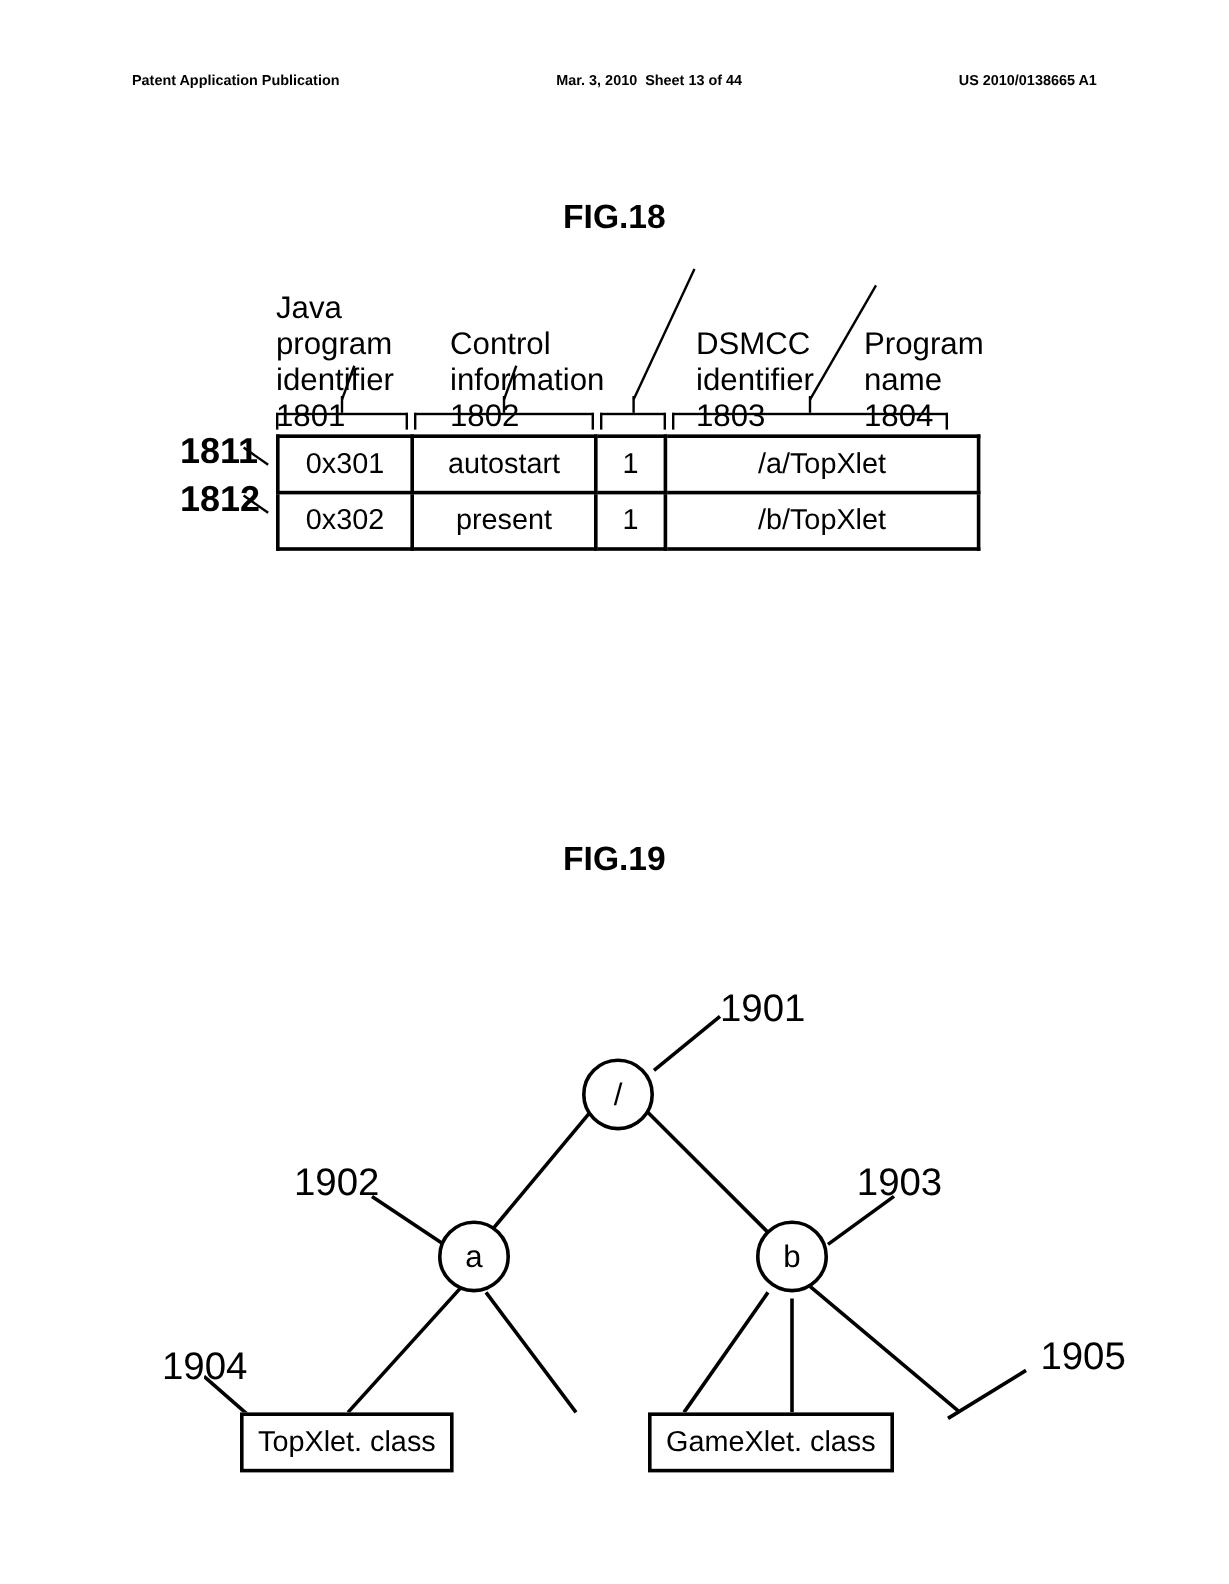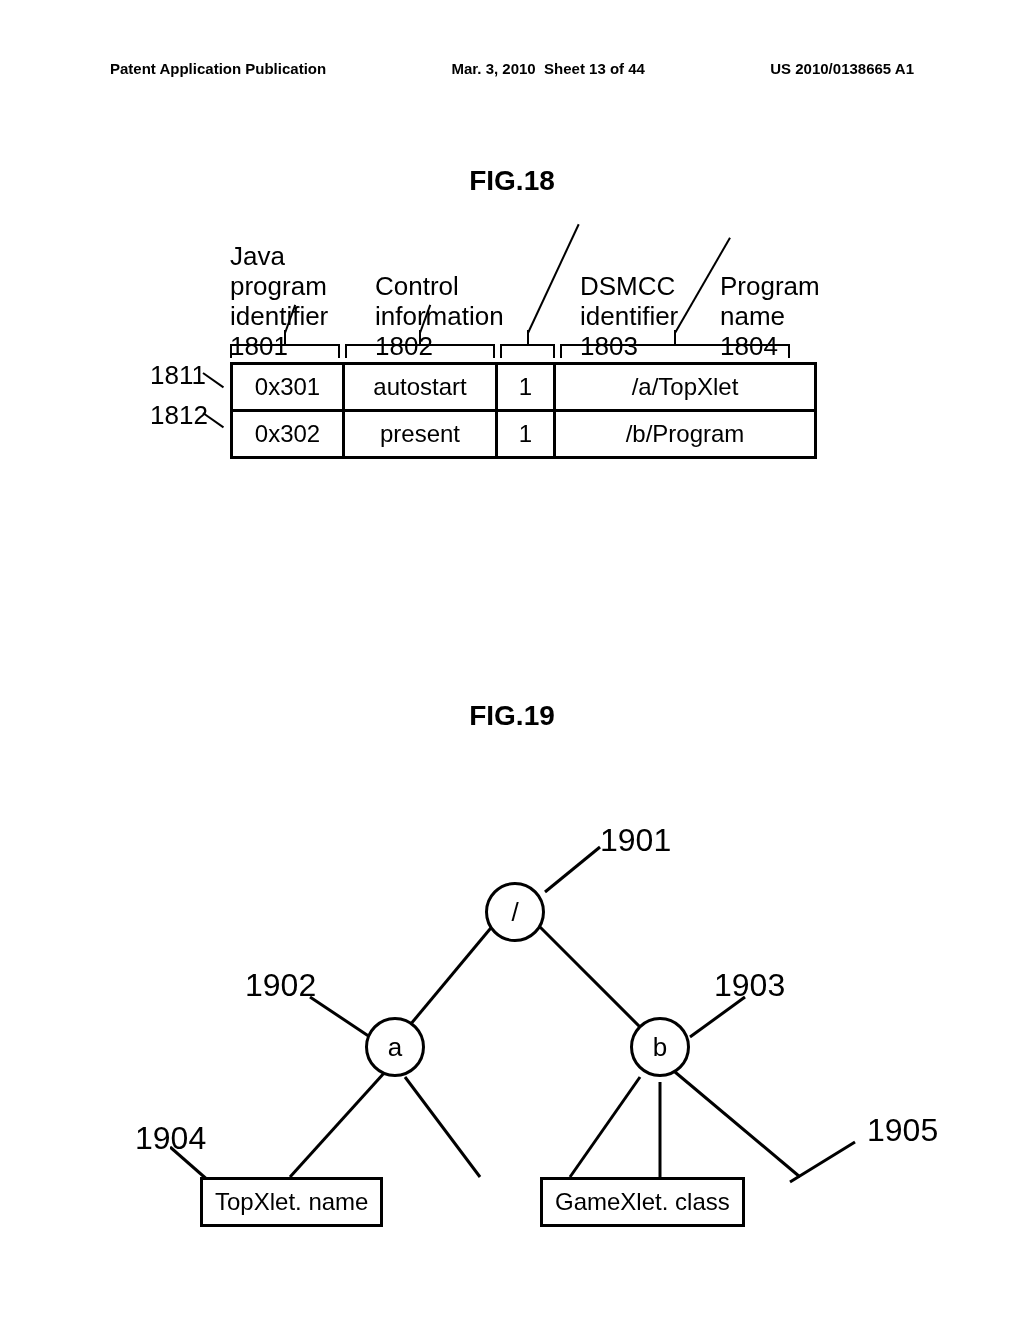--- a/index.html
+++ b/index.html
@@ -1,25 +1,25 @@
 <!DOCTYPE html>
 <html><head>
 <meta charset="utf-8">
 <style>
   * { box-sizing: border-box; margin: 0; padding: 0; }
   body { width: 1024px; height: 1320px; background: #fff; font-family: Arial, Helvetica, sans-serif; color: #000; position: relative; }
-  .header { position: absolute; top: 60px; left: 0; right: 0; display: flex; justify-content: space-between; padding: 0 110px; font-size: 15px; font-weight: 700; }
+  .header { position: absolute; top: 60px; left: 0; right: 0; display: flex; justify-content: space-between; padding: 0 110px; font-size: 12px; font-weight: 700; }
   .fig18-area { position: absolute; top: 165px; left: 0; right: 0; }
   .fig-title { text-align: center; font-size: 28px; font-weight: 700; margin-bottom: 55px; }
   .col-headers { position: relative; height: 110px; width: 700px; margin-left: 230px; font-size: 26px; }
   .ch { position: absolute; bottom: 0; line-height: 1.15; }
   .table-wrap { position: relative; margin-left: 230px; }
   table.fig18 { border-collapse: collapse; }
   table.fig18 td { border: 3px solid #000; text-align: center; padding: 8px 0; font-size: 24px; font-weight: 400; }
-  .row-num { position: absolute; font-size: 26px; }
+  .row-num { position: absolute; font-size: 30px; font-weight: bold; }
   .leader { position: absolute; border-top: 2px solid #000; transform-origin: left center; }
   .bracket { position: absolute; height: 14px; border-top: 2px solid #000; border-left: 2px solid #000; border-right: 2px solid #000; }
   .bracket::after { content: ""; position: absolute; left: 50%; top: -2px; width: 2px; height: 14px; background: #000; transform: translateX(-50%) translateY(-100%); }
 
   .fig19-area { position: absolute; top: 700px; left: 0; right: 0; }
   .tree-wrap { position: relative; width: 760px; margin-left: 170px; height: 450px; }
   .node-circ { position: absolute; width: 60px; height: 60px; border: 3px solid #000; border-radius: 50%; background: #fff; display: flex; align-items: center; justify-content: center; font-size: 26px; }
   .node-box { position: absolute; border: 3px solid #000; background: #fff; padding: 8px 12px; font-size: 24px; text-align: center; }
   .tree-label { position: absolute; font-size: 32px; }
   svg.tree-lines { position: absolute; left:0; top:0; width: 760px; height: 450px; }
@@ -82,21 +82,21 @@
           <tr>
         <td style="width:112px;">0x301</td>
         <td style="width:153px;">autostart</td>
         <td style="width:58px;">1</td>
         <td style="width:261px;text-align:center;">/a/TopXlet</td>
       </tr>
       <tr>
         <td>0x302</td>
         <td>present</td>
         <td>1</td>
-        <td>/b/Program</td>
+        <td>/b/TopXlet</td>
       </tr>
     </tbody>
       </table>
   </div>
 </div>
 
 <div class="fig19-area">
   <div class="fig-title">FIG.19</div>
 
   <div class="tree-wrap">
@@ -130,18 +130,18 @@
     <div class="tree-label" style="left:430px; top:35px;">1901</div>
     <div class="node-circ" style="left:315px; top:95px;">/</div>
 
     <div class="tree-label" style="left:75px;  top:180px;">1902</div>
     <div class="node-circ" style="left:195px; top:230px;">a</div>
 
     <div class="tree-label" style="left:544px; top:180px;text-align:right;">1903</div>
     <div class="node-circ" style="left:460px; top:230px;">b</div>
 
     <div class="tree-label" style="left:-35px; top:333px;">1904</div>
-    <div class="node-box" style="left:30px;  top:390px;">TopXlet. name</div>
+    <div class="node-box" style="left:30px;  top:390px;">TopXlet. class</div>
 
     <div class="tree-label" style="left:680px; top:325px;margin-left:17px;">1905</div>
     <div class="node-box" style="left:370px; top:390px;">GameXlet. class</div>
   </div>
 </div>
 
 </body></html>

